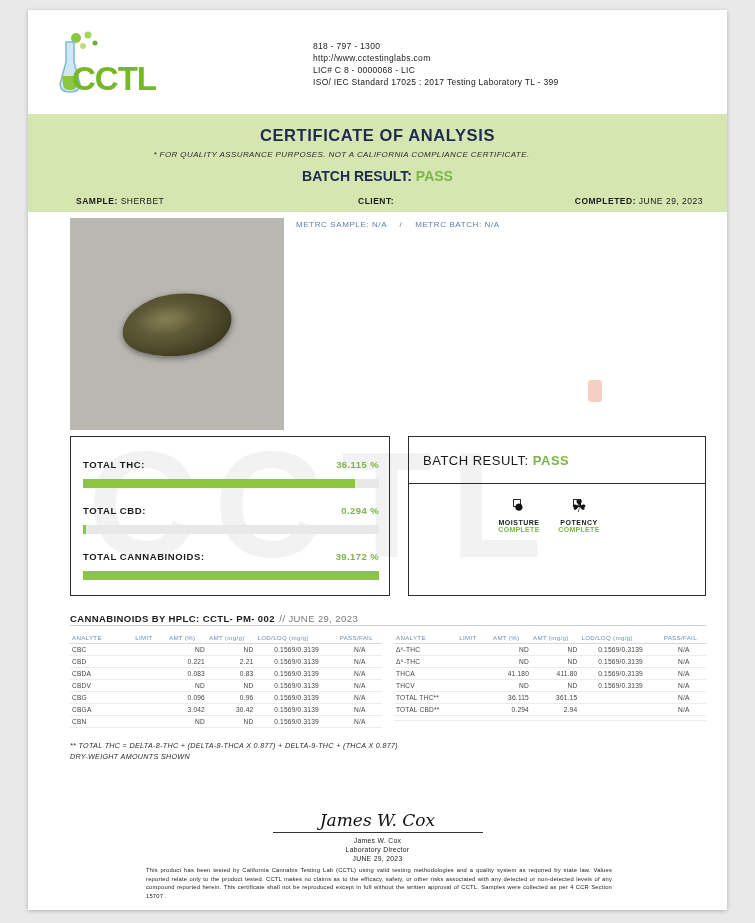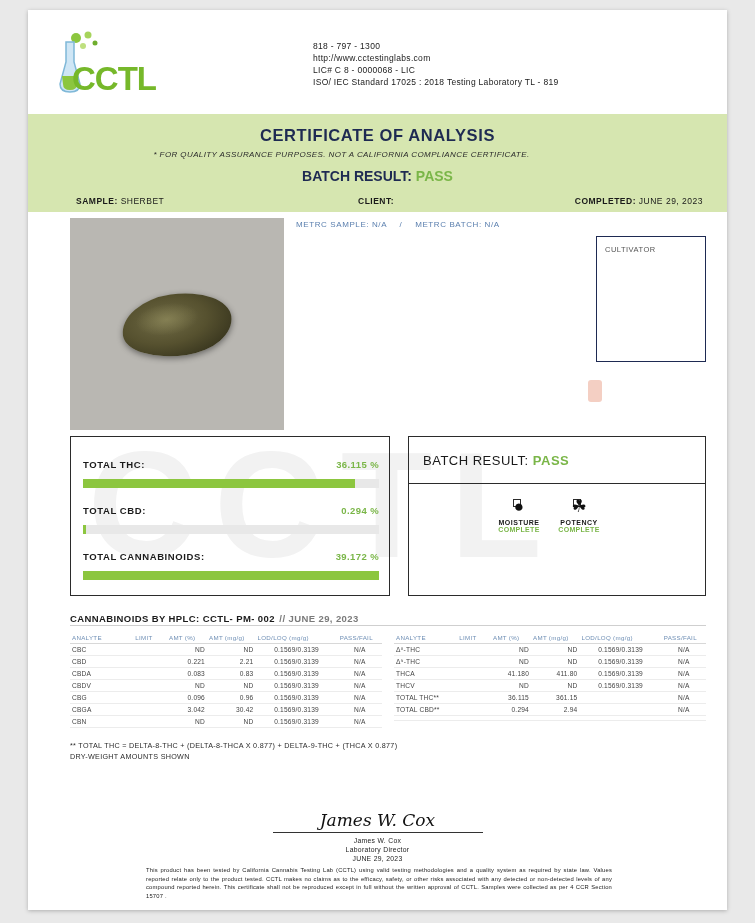--- a/index.html
+++ b/index.html
@@ -173,39 +173,39 @@
   }
 
   
   #cann-header {
     position: absolute; left: 42px; top: 598px; width: 636px; height: 18px;
     border-bottom: 1px solid #cfcfcf;
   }
   #cann-header .t {
     font-size: 9.5px; font-weight: bold; color: #1a1a1a; letter-spacing: .4px;
   }
-  #cann-header .dt { color: #7a7a7a; font-weight: bold; }
+  #cann-header .dt { color: #7a7a7a; font-weight: normal; }
   #tablewrap { position: absolute; left: 42px; top: 622px; width: 636px; }
   table.cann {
     border-collapse: collapse; width: 312px; font-size: 6.6px; color: #444;
     letter-spacing: .2px;
   }
   table.cann th {
     font-size: 6.2px; color: #6f8fb5; font-weight: normal; text-align: left;
     padding: 2px 2px; border-bottom: 1px solid #d8d8d8; letter-spacing: .3px;
   }
   table.cann td { padding: 2px 2px; border-bottom: 1px solid #ececec; }
   td.num, th.num { text-align: right; }
   td.ctr, th.ctr { text-align: center; }
   #tbl-left { position: absolute; left: 0; top: 0; }
   #tbl-right { position: absolute; left: 324px; top: 0; }
 
   #footnotes {
     position: absolute; left: 42px; top: 730px;
-    font-size: 7.2px; color: #2b2b2b; line-height: 11px; letter-spacing: .3px;
+    font-size: 7.2px; color: #2b2b2b; line-height: 11px; letter-spacing: .3px; font-style: italic;
   }
 
   
   #sig {
     position: absolute; left: 0; top: 800px; width: 699px; text-align: center;
   }
   #sig .sig-name {
     font-family: "DejaVu Serif", serif; font-style: italic; font-size: 17px; color: #111;
   }
   #sig .sig-line {
@@ -236,21 +236,21 @@
           <circle cx="37" cy="20" r="3" fill="#bfe07f"></circle>
           <path d="M20 16 L20 36 L14 58 Q14 66 24 66 Q34 66 34 58 L28 36 L28 16 Z" fill="#cfe6f5" stroke="#7fb8d8" stroke-width="1.5"></path>
           <path d="M16 50 L32 50 L31 58 Q31 64 24 64 Q17 64 17 58 Z" fill="#8cc63f"></path>
         </svg>
         <div class="cctl-text">CCTL</div>
       </div>
       <div class="contact-block">
         <div>818 - 797 - 1300</div>
         <div>http://www.cctestinglabs.com</div>
         <div>LIC# C 8 - 0000068 - LIC</div>
-        <div>ISO/ IEC  Standard  17025 : 2018  Testing  Laboratory  TL - 819</div>
+        <div>ISO/ IEC  Standard  17025 : 2017  Testing  Laboratory  TL - 399</div>
       </div>
     </div>
 
     <div id="greenband" class="layer">
       <div id="coa-title">CERTIFICATE OF ANALYSIS</div>
       <div id="coa-sub">* FOR QUALITY ASSURANCE PURPOSES. NOT A CALIFORNIA COMPLIANCE CERTIFICATE.</div>
       <div id="batch-result-line">
         <span>BATCH RESULT:</span>
         <span class="pass">PASS</span>
       </div>
@@ -275,23 +275,20 @@
         <div id="bud"></div>
       </div>
 
       <div class="metrc-line">
         <span>METRC SAMPLE: N/A</span>
         <span style="padding:0 10px">/</span>
         <span>METRC BATCH: N/A</span>
       </div>
 
 
-      <div id="cultbox">
-        <div class="cult-label">CULTIVATOR</div>
-      </div>
       <div id="qr-dot"></div>
     </div>
 
     <div id="totals" class="layer">
       <div class="total-row" style="top:22px">
         <span class="total-label">TOTAL  THC:</span>
         <span class="total-value">36.115  %</span>
       </div>
       <div class="bar-track" style="top:42px">
         <div class="bar-fill" style="width:92%"></div>

